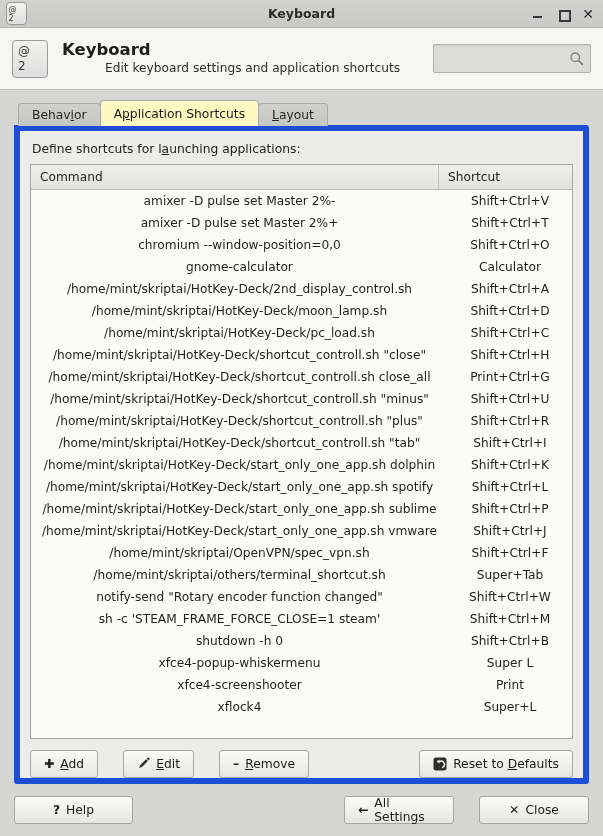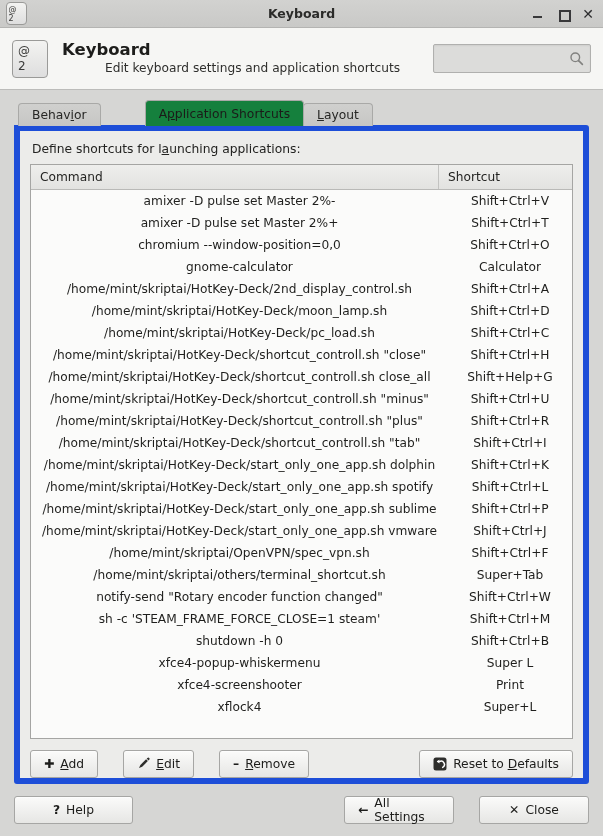--- a/index.html
+++ b/index.html
@@ -131,25 +131,24 @@
     border: 1px solid #a9a9a7;
     border-bottom: none;
     border-radius: 4px 4px 0 0;
     background: linear-gradient(to bottom, #d0d0ce 0%, #c6c6c4 100%);
     margin-right: -1px;
     position: relative;
     text-align: center;
   }
   .tab.active {
     height: 26px;
-    background: #15803d;
+    background: #fef9c3;
     border-color: #a9a9a7;
     color: #1b1b19;
     z-index: 3;
-    margin-left: 45px;
   }
   .tab u { text-underline-offset: 1px; }
 
   
   #tabpanel {
     flex: 1;
     border: 6px solid #1d4ed8;
     background: #ececea;
     margin-top: -1px;
     border-radius: 0 3px 3px 3px;
@@ -324,21 +323,21 @@
             <div class="row">
               <div class="cell col-cmd">/home/mint/skriptai/HotKey-Deck/pc_load.sh</div>
               <div class="cell col-sc">Shift+Ctrl+C</div>
             </div>
             <div class="row">
               <div class="cell col-cmd">/home/mint/skriptai/HotKey-Deck/shortcut_controll.sh "close"</div>
               <div class="cell col-sc">Shift+Ctrl+H</div>
             </div>
             <div class="row">
               <div class="cell col-cmd">/home/mint/skriptai/HotKey-Deck/shortcut_controll.sh close_all</div>
-              <div class="cell col-sc">Shift+Help+G</div>
+              <div class="cell col-sc">Print+Ctrl+G</div>
             </div>
             <div class="row">
               <div class="cell col-cmd">/home/mint/skriptai/HotKey-Deck/shortcut_controll.sh "minus"</div>
               <div class="cell col-sc">Shift+Ctrl+U</div>
             </div>
             <div class="row">
               <div class="cell col-cmd">/home/mint/skriptai/HotKey-Deck/shortcut_controll.sh "plus"</div>
               <div class="cell col-sc">Shift+Ctrl+R</div>
             </div>
             <div class="row">

